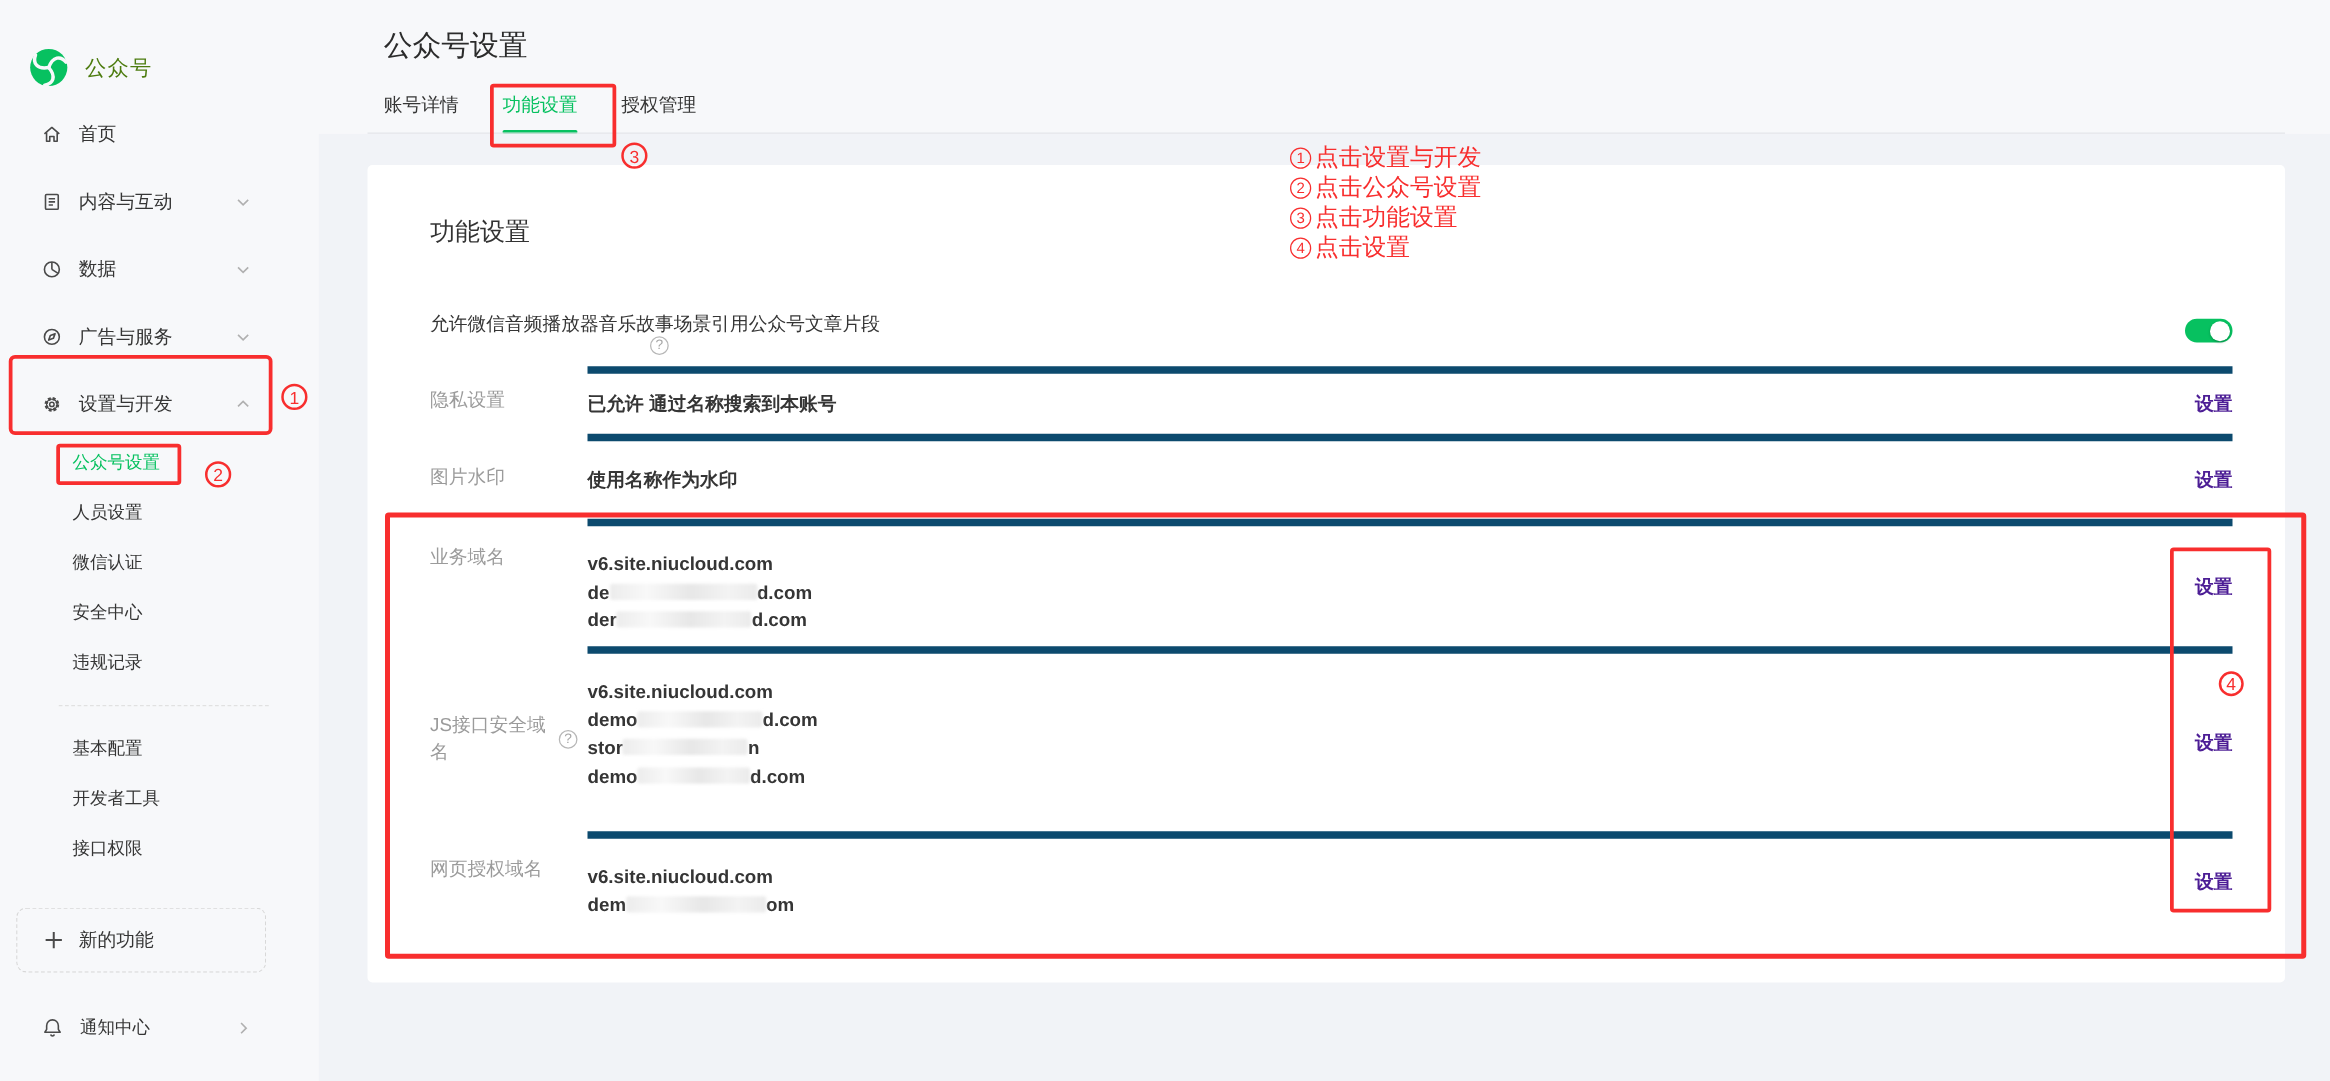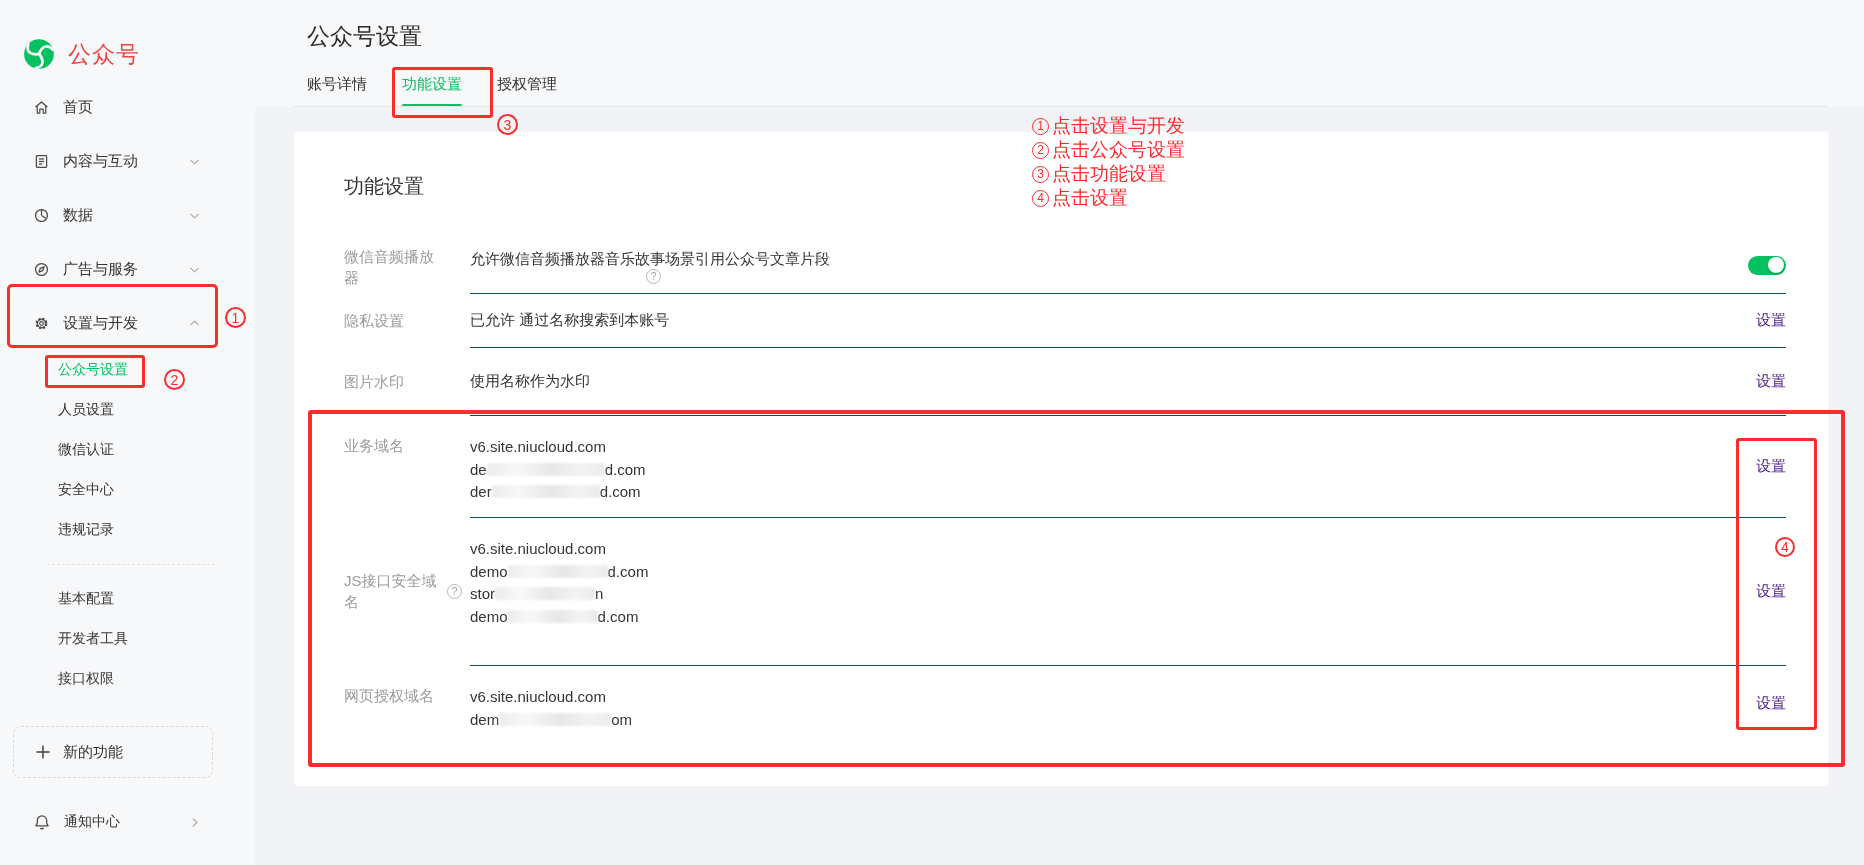--- a/index.html
+++ b/index.html
@@ -4,21 +4,21 @@
 <style>
   * { margin:0; padding:0; box-sizing:border-box; }
   html,body { width:1864px; height:865px; overflow:hidden; }
   body {
     font-family:"Liberation Sans","DejaVu Sans",sans-serif;
     background:#f7f8fa; color:#353535; position:relative; font-size:15px;
   }
   
   #sidebar { position:absolute; left:0; top:0; width:255px; height:865px; background:#f7f8fa; }
   .logo { display:flex; align-items:center; gap:12px; padding:28px 0 0 22px; height:80px; }
-  .logo-text { font-size:23px; color:#ef4444; letter-spacing:1px; }
+  .logo-text { font-size:17px; color:#4d7c0f; letter-spacing:1px; }
   .nav-item { display:flex; align-items:center; height:54px; padding:0 54px 0 33px; cursor:pointer; color:#353535; font-size:15px; }
   .nav-item .nv-label { margin-left:13px; }
   .nav-item .chev { margin-left:auto; display:flex; }
   .submenu { }
   .sub-item { height:40px; display:flex; align-items:center; padding-left:58px; font-size:14px; color:#353535; cursor:pointer; }
   .sub-item.active { color:#07c160; }
   .sub-divider { border-top:1px dashed #e1e1e1; margin:14px 40px 14px 47px; height:0; }
   .new-feature { margin:27px 0 0 13px; width:200px; height:52px; border:1px dashed #d8d8d8; border-radius:8px;
     display:flex; align-items:center; padding-left:21px; gap:12px; font-size:15px; cursor:pointer; }
   .notify { display:flex; align-items:center; margin-top:24px; padding:0 54px 0 33px; height:40px; font-size:14px; cursor:pointer; }
@@ -38,21 +38,21 @@
   #section-title { margin-left:50px; font-size:20px; color:#333; font-weight:500; height:28px; line-height:28px; }
   #rows { margin-top:40px; }
   .srow { display:flex; padding-left:50px; }
   .srow:nth-child(1){ height:53px; } .srow:nth-child(2){ height:54px; } .srow:nth-child(3){ height:68px;text-align:center; }
   .srow:nth-child(4){ height:102px; } .srow:nth-child(5){ height:148px; } .srow:nth-child(6){ height:75px; }
   .srow-label { width:126px; color:#9b9b9b; display:flex; align-items:center; flex-shrink:0; }
   .srow-label .lbl-text { max-width:96px; line-height:21px; }
   .srow.has-domains .srow-label { align-items:flex-start; padding-top:20px; }
   .srow:nth-child(5) .srow-label { align-items:center; padding-top:0; }
   .srow-body { flex:1; display:flex; align-items:center; margin-right:42px; min-width:0; }
-  .srow:not(:first-child) .srow-body { border-top:1px solid #0c4a6e; }
+  .srow:not(:first-child) .srow-body { border-top:6px solid #0c4a6e;font-weight:bold; }
   .srow.has-domains .srow-body { align-items:flex-start; }
   .srow-content { color:#353535; display:flex; align-items:center;flex-direction:column; }
   .domains { padding-top:20px; line-height:22.5px; color:#353535; }
   .srow-action { margin-left:auto; align-self:center; flex-shrink:0; }
   .link { color:#4c1d95; cursor:pointer; font-size:15px; }
   .redact { display:inline-block; height:13px; border-radius:2px; vertical-align:-1px;
     background:linear-gradient(90deg,#ececec,#f8f8f8 25%,#e7e7e7 55%,#f3f3f3 80%,#ebebeb); filter:blur(1.1px); }
   .help { display:inline-flex; width:15px; height:15px; border:1px solid #b7b7b7; border-radius:50%; color:#a8a8a8;
     font-size:11px; align-items:center; justify-content:center; margin-left:7px; cursor:pointer; flex-shrink:0; }
   .toggle { width:38px; height:19px; border-radius:10px; background:#07c160; position:relative; cursor:pointer; display:inline-block; }
@@ -207,23 +207,20 @@
       <div class="tab active">功能设置</div>
       <div class="tab">授权管理</div>
     </div>
   <div class="hborder"></div>
 </header>
 
 <main id="card">
   <h2 id="section-title">功能设置</h2>
   <div id="rows">
       <div class="srow">
-        <div class="srow-label">
-          <span class="lbl-text">微信音频播放器</span>
-        </div>
         <div class="srow-body">
           <div class="srow-content">
             <span>允许微信音频播放器音乐故事场景引用公众号文章片段</span>
             <span class="help">?</span>
           </div>
           <div class="srow-action"><span class="toggle"><span class="knob"></span></span></div>
         </div>
       </div>
       <div class="srow">
         <div class="srow-label">

